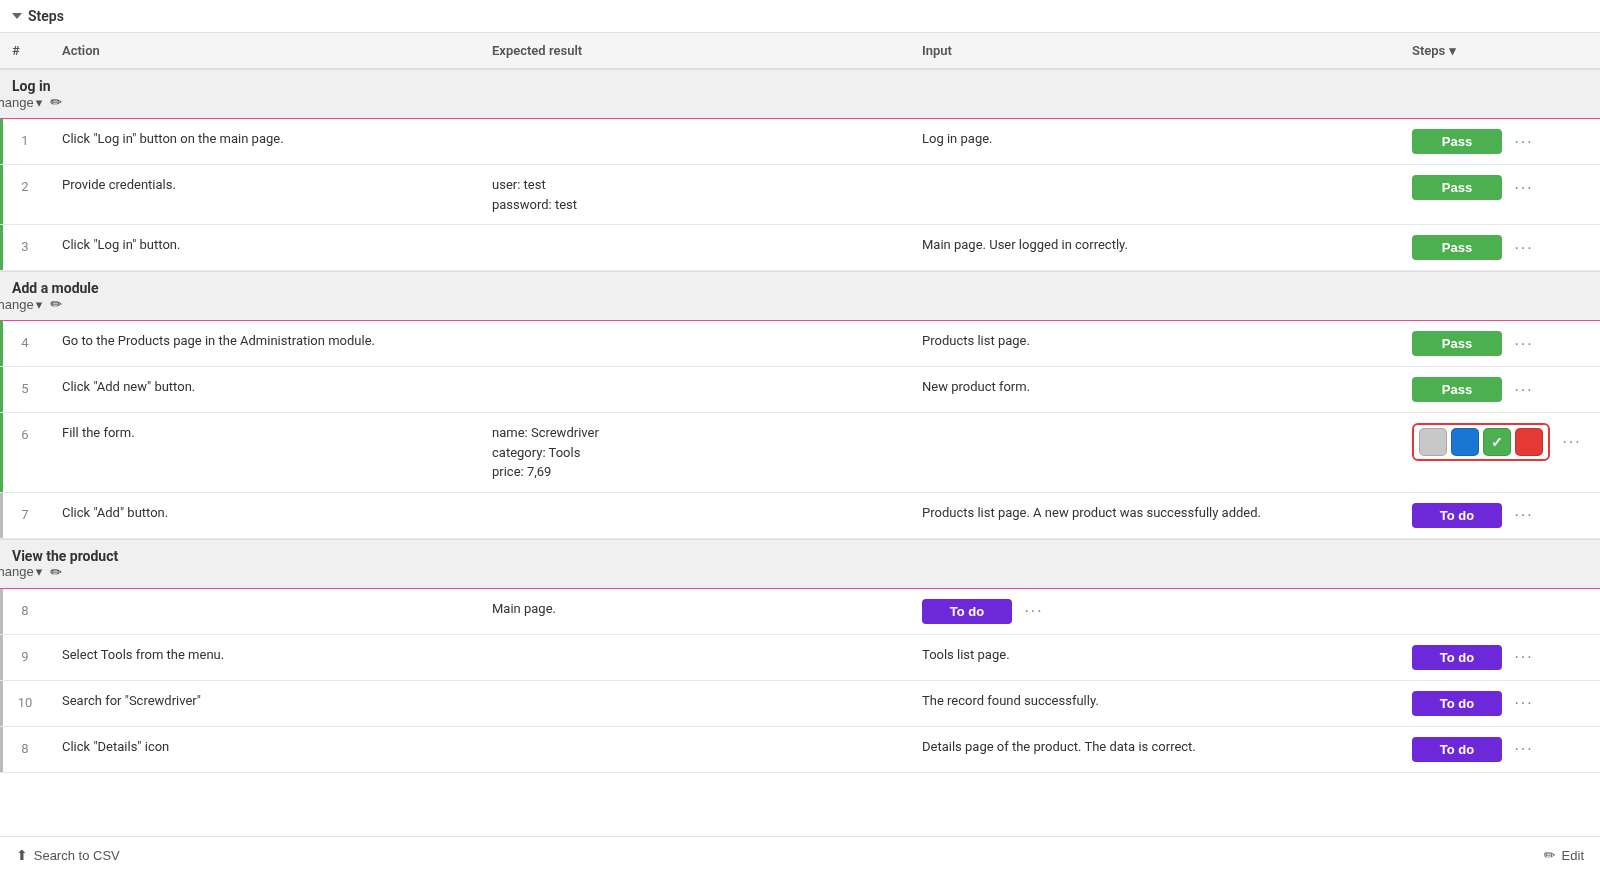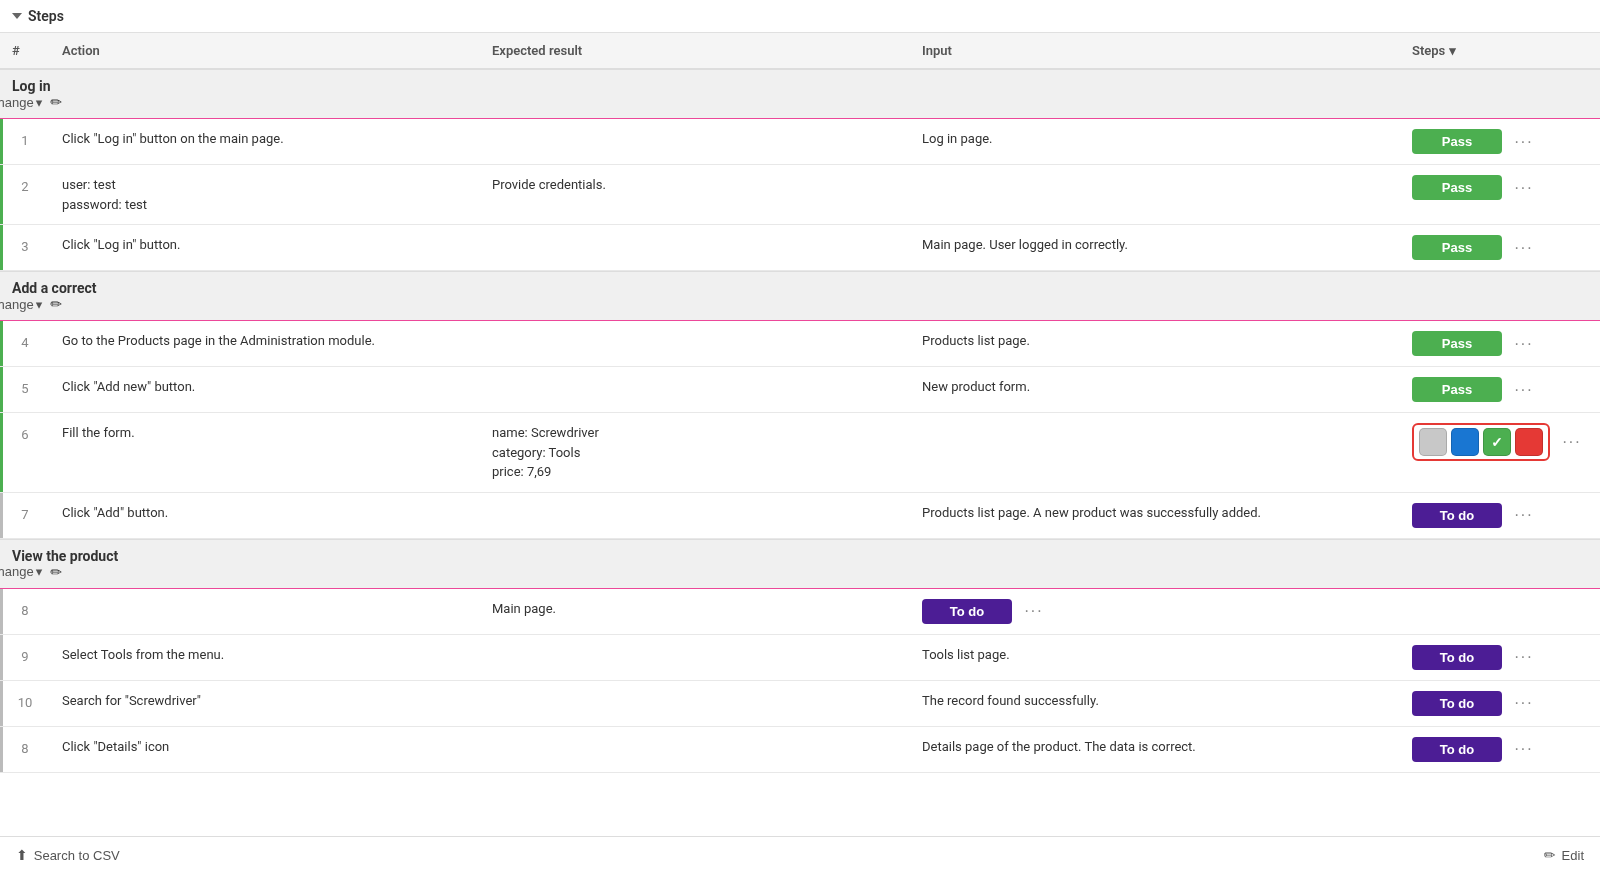--- a/index.html
+++ b/index.html
@@ -147,21 +147,21 @@
       border: none;
       border-radius: 4px;
       padding: 5px 18px;
       font-weight: 600;
       font-size: 13px;
       cursor: pointer;
       min-width: 90px;
     }
 
     .status-todo {
-      background: #4c1d95;
+      background: #6d28d9;
       color: #fff;
       border: none;
       border-radius: 4px;
       padding: 5px 18px;
       font-weight: 600;
       font-size: 13px;
       cursor: pointer;
       min-width: 90px;
     }
 
@@ -301,23 +301,23 @@
     <div class="cell">Log in page.</div>
     <div class="status-cell">
       <button class="status-pass">Pass</button>
       <button class="more-btn">···</button>
     </div>
   </div>
 
   <div class="data-row">
     <div class="row-left-border"></div>
     <div class="cell cell-num">2</div>
+    <div class="cell">Provide credentials.</div>
     <div class="cell" style="white-space: pre-line;">user: test
 password: test</div>
-    <div class="cell">Provide credentials.</div>
     <div class="cell"></div>
     <div class="status-cell">
       <button class="status-pass">Pass</button>
       <button class="more-btn">···</button>
     </div>
   </div>
 
   <div class="data-row">
     <div class="row-left-border"></div>
     <div class="cell cell-num">3</div>
@@ -325,21 +325,21 @@
     <div class="cell"></div>
     <div class="cell">Main page. User logged in correctly.</div>
     <div class="status-cell">
       <button class="status-pass">Pass</button>
       <button class="more-btn">···</button>
     </div>
   </div>
 
   <div class="group-header">
     <div class="group-header-left">
-      <span class="group-header-title">Add a correct</span>
+      <span class="group-header-title">Add a module</span>
     </div>
     <div class="group-header-actions">
       <button class="change-btn">
         <span>Change</span>
         <span>▾</span>
       </button>
       <span class="pencil-icon">✏</span>
     </div>
   </div>
 

